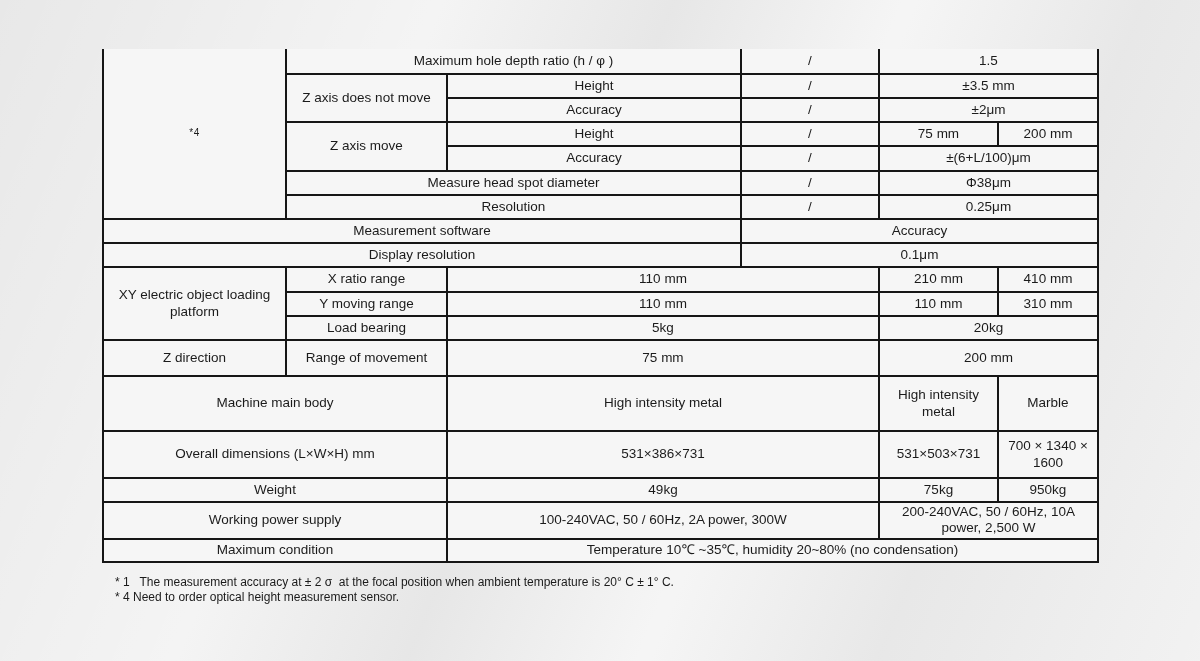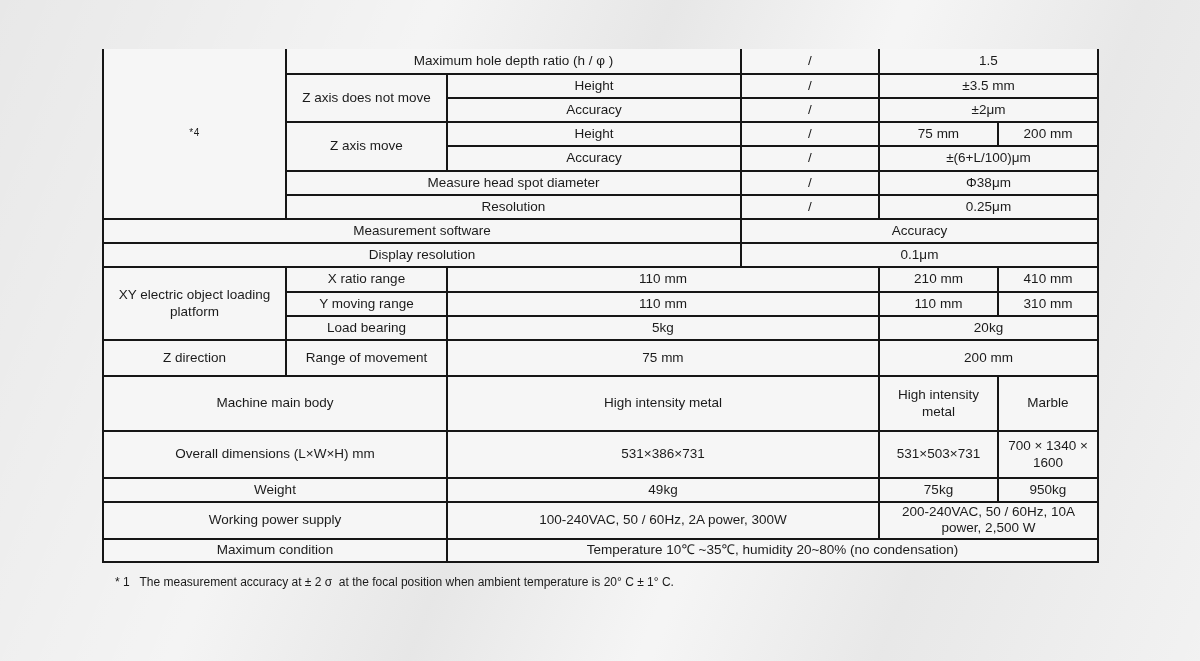--- a/index.html
+++ b/index.html
@@ -173,13 +173,14 @@
     </tr>
     <tr style="height:23px">
       <td colspan="2">Maximum condition</td>
       <td colspan="4">Temperature 10℃ ~35℃, humidity 20~80% (no condensation)</td>
     </tr>
   </tbody>
 </table>
 
 <div class="footnotes">
   <div class="footnote">* 1   The measurement accuracy at ± 2 σ  at the focal position when ambient temperature is 20° C ± 1° C.</div>
+  <div class="footnote">* 4 Need to order optical height measurement sensor.</div>
 </div>
 
 </body></html>

